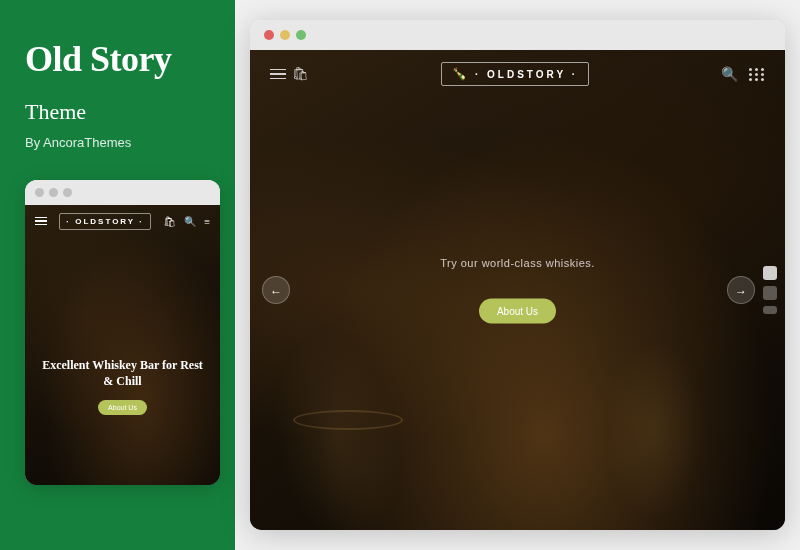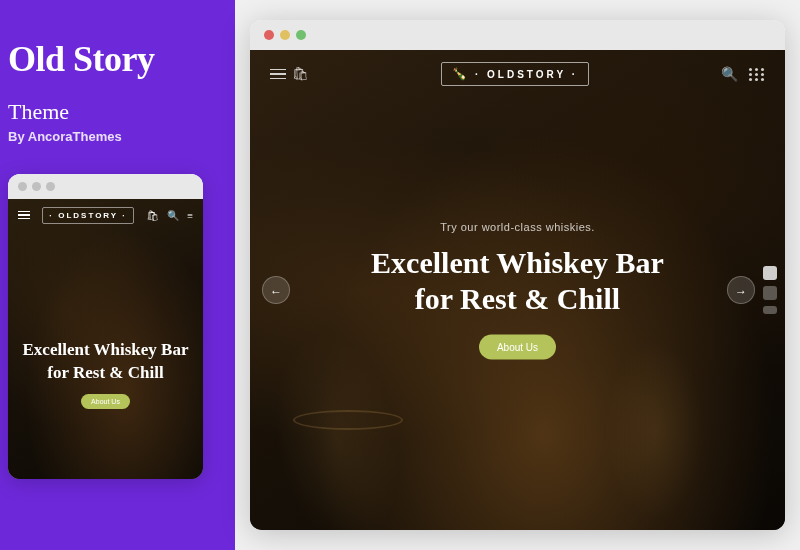--- a/index.html
+++ b/index.html
@@ -10,22 +10,22 @@
       font-family: Georgia, 'Times New Roman', serif;
       background: #7a8c2e;
       display: flex;
       flex-direction: row;
     }
 
     
     .left-panel {
       width: 235px;
       min-width: 235px;
-      background: #6d28d9;
-      padding: 40px 25px 30px 8px;
+      background: #15803d;
+      padding: 40px 25px 30px 25px;
       display: flex;
       flex-direction: column;
       gap: 0;
     }
     .theme-title {
       font-size: 36px;
       font-weight: 900;
       color: #fff;
       line-height: 1.1;
       letter-spacing: -0.5px;
@@ -33,23 +33,22 @@
     .theme-subtitle {
       font-size: 22px;
       font-weight: 400;
       color: #fff;
       margin-top: 19px;
       font-style: normal;
     }
     .theme-author {
       font-size: 13px;
       color: rgba(255,255,255,0.85);
-      margin-top: 4px;
-      font-family: Arial, sans-serif;
-      font-weight: bold;
+      margin-top: 10px;
+      font-family: Arial, sans-serif;
     }
 
     
     .small-preview {
       margin-top: 30px;
       background: #fff;
       border-radius: 12px;
       overflow: hidden;
       width: 195px;
       box-shadow: 0 4px 20px rgba(0,0,0,0.18);
@@ -129,21 +128,21 @@
       position: absolute;
       bottom: 70px;
       left: 0;
       right: 0;
       text-align: center;
       z-index: 10;
       padding: 0 12px;
     }
     .small-hero-text h2 {
       color: #fff;
-      font-size: 17px;
+      font-size: 12px;
       font-weight: 700;
       line-height: 1.3;
       font-family: Georgia, serif;
     }
     .small-hero-btn {
       margin-top: 10px;
       display: inline-block;
       background: #b5c45a;
       color: #fff;
       font-size: 7px;
@@ -465,24 +464,20 @@
       </div>
 
       <div class="side-dots">
         <div class="side-dot active"></div>
         <div class="side-dot"></div>
         <div class="side-dot small-sq"></div>
       </div>
 
       <div class="large-hero">
         <div class="hero-tagline">Try our world-class whiskies.</div>
-        <h1 class="hero-heading">
-          <span>Excellent Whiskey Bar</span><br>
-          <span>for Rest &amp; Chill</span>
-        </h1>
         <div class="hero-btn">About Us</div>
       </div>
 
       <div class="arrow-left">←</div>
       <div class="arrow-right">→</div>
     </div>
   </div>
 </div>
 
 </body></html>

